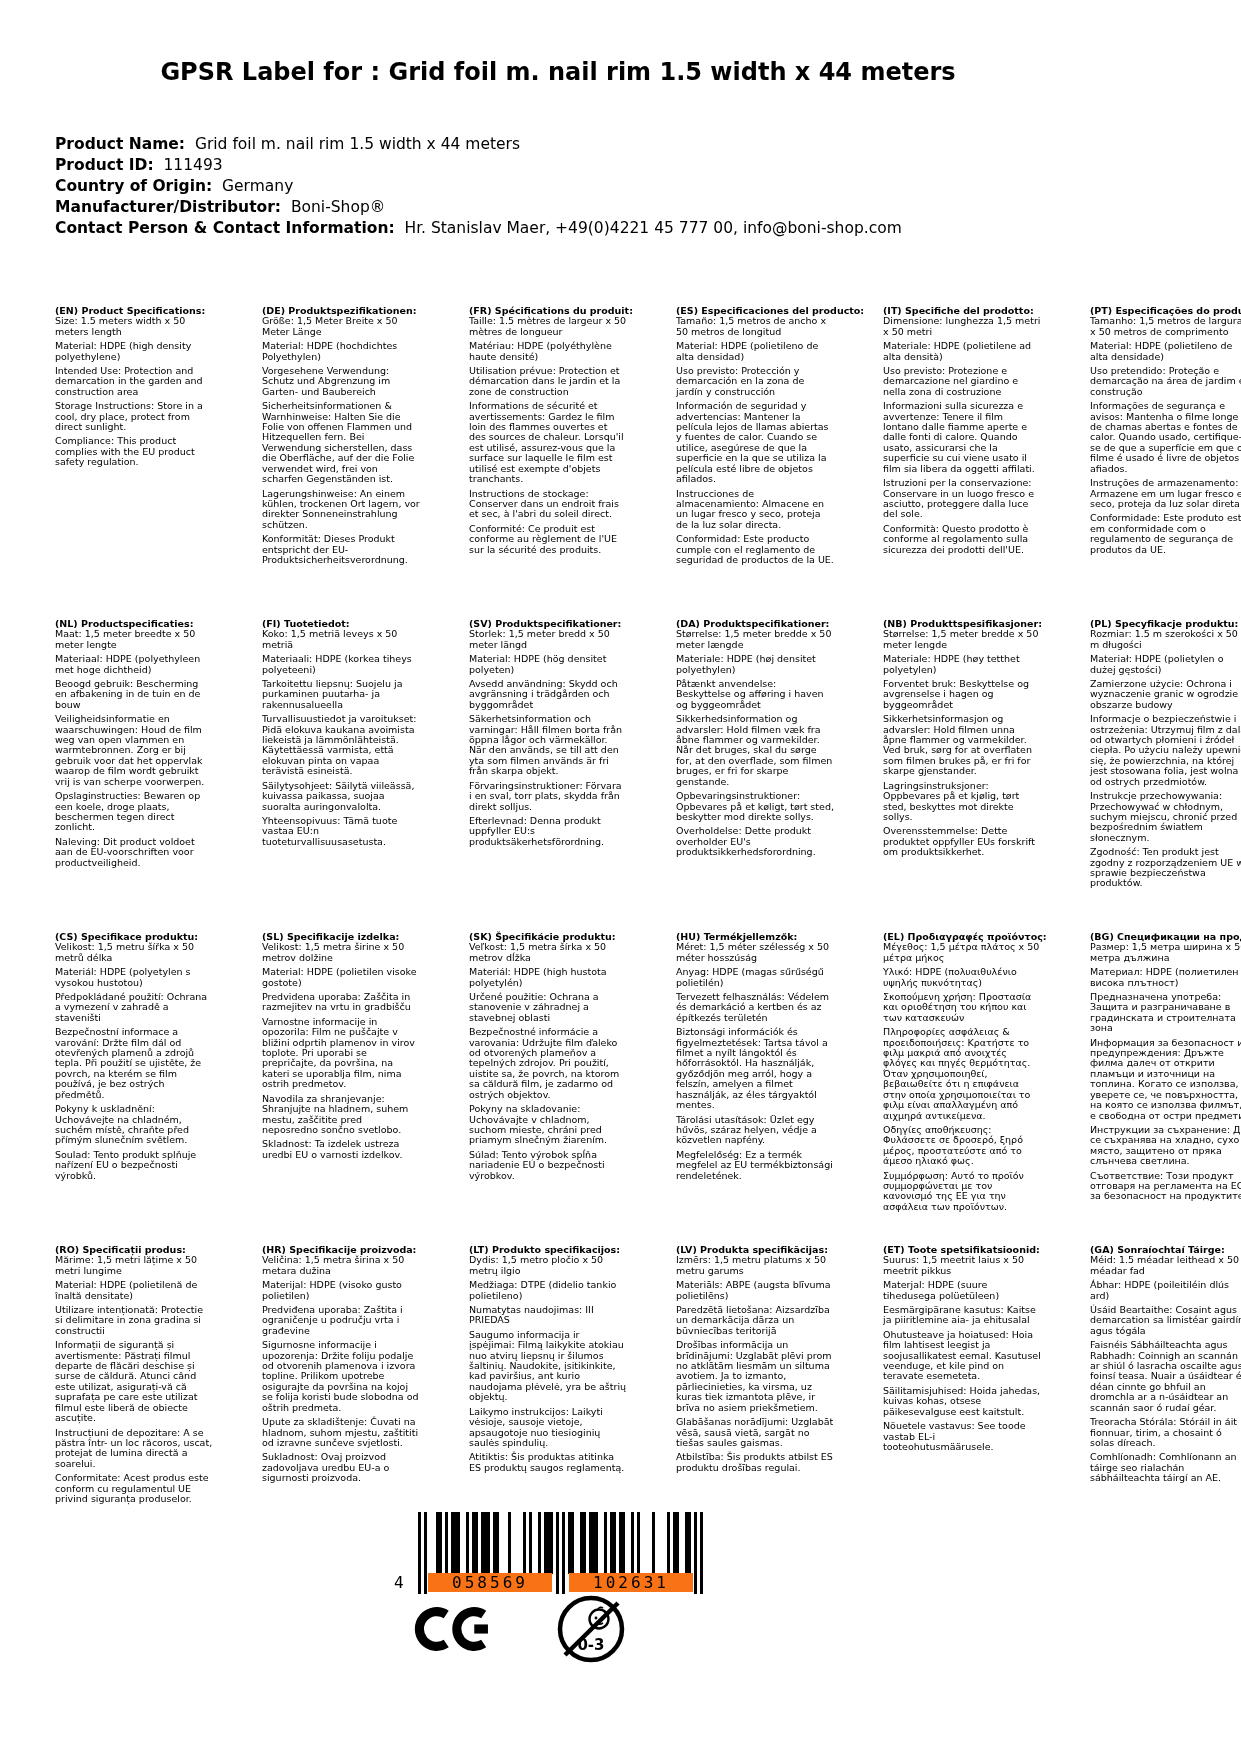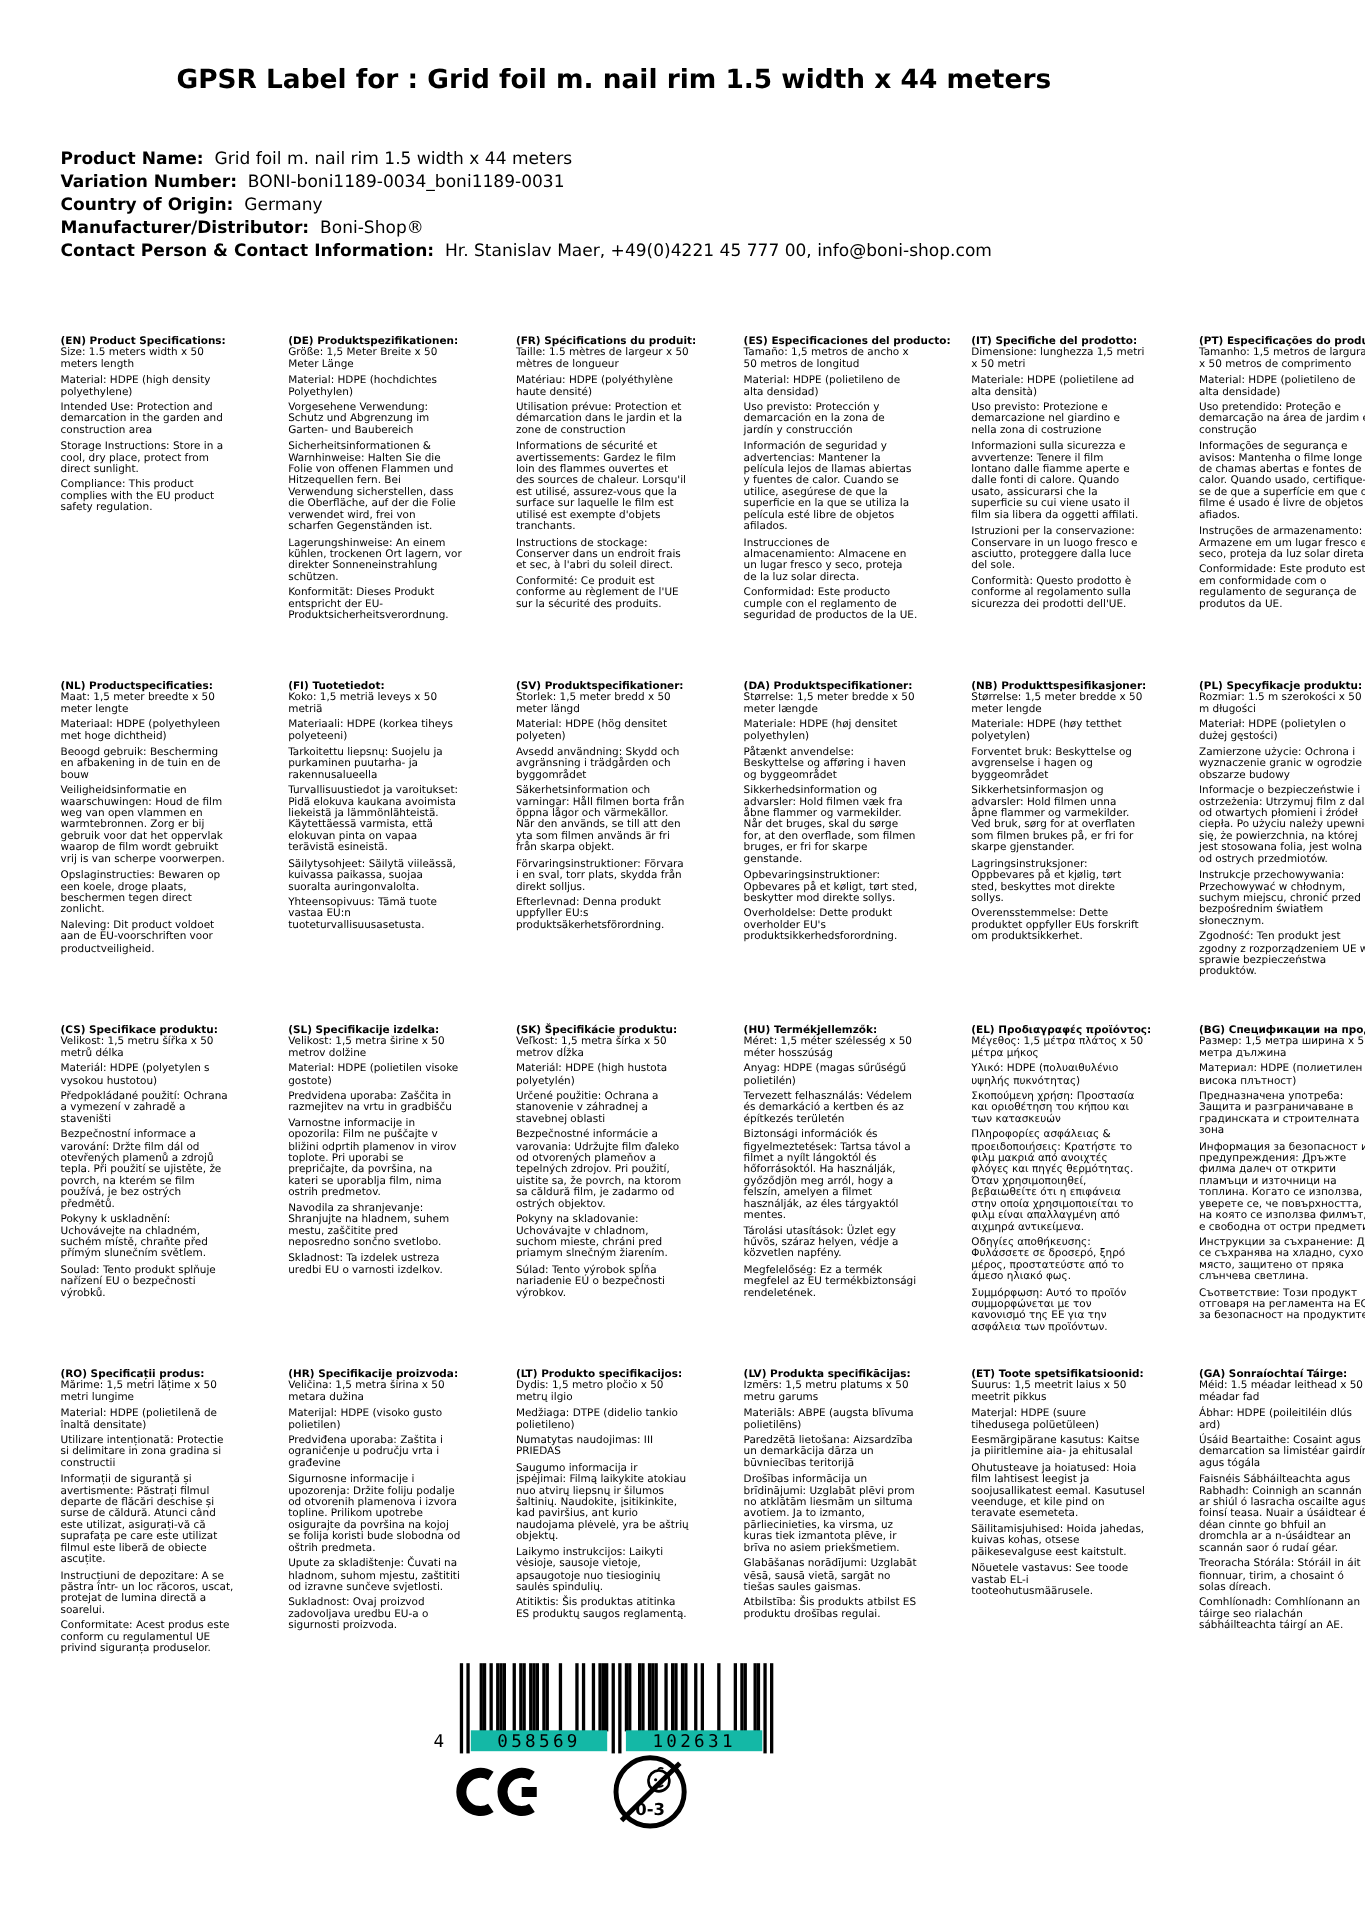--- a/index.html
+++ b/index.html
@@ -20,21 +20,21 @@
   }
   .cell{font-size:9.5px;line-height:10.4px;overflow:visible;}
   .cell-heading{font-weight:bold;white-space:nowrap;margin:0;}
   .cell p{margin:0 0 4px 0;}
   .barcode{position:absolute;left:418px;top:1512px;width:285px;height:84px;}
   #barcode-bars{position:absolute;left:0;top:0;display:flex;}
   .bar{width:3px;height:62px;}
   .bar.guard{height:82px;}
   .bar.on{background:#000;}
   .bc-digit{
-    position:absolute;top:61px;font-size:16px;background:#14b8a6;
+    position:absolute;top:61px;font-size:16px;background:#f97316;
     font-family:"DejaVu Sans Mono","Liberation Mono",monospace;
   }
   .bc-first{left:-24px;background:transparent;}
   .bc-left{left:10px;width:124px;text-align:center;letter-spacing:3px;}
   .bc-right{left:151px;width:124px;text-align:center;letter-spacing:3px;}
   .ce-mark{position:absolute;left:414px;top:1606px;width:84px;height:48px;}
   .age-warning{position:absolute;left:554px;top:1592px;width:74px;height:80px;}
   .age-label{
     position:absolute;left:0;top:44px;width:74px;text-align:center;
     font-size:15px;font-weight:bold;
@@ -42,21 +42,21 @@
 </style>
 </head>
 <body>
 
 <div>
 
   <h1 class="title">GPSR Label for : Grid foil m. nail rim 1.5 width x 44 meters</h1>
 
   <div class="product-info" id="product-info">
       <div><span class="pi-label">Product Name:</span><span>&nbsp; Grid foil m. nail rim 1.5 width x 44 meters</span></div>
-      <div><span class="pi-label">Variation Number:</span><span>&nbsp; BONI-boni1189-0034_boni1189-0031</span></div>
+      <div><span class="pi-label">Product ID:</span><span>&nbsp; 111493</span></div>
       <div><span class="pi-label">Country of Origin:</span><span>&nbsp; Germany</span></div>
       <div><span class="pi-label">Manufacturer/Distributor:</span><span>&nbsp; Boni-Shop®</span></div>
       <div><span class="pi-label">Contact Person &amp; Contact Information:</span><span>&nbsp; Hr. Stanislav Maer, +49(0)4221 45 777 00, info@boni-shop.com</span></div>
     </div>
 
   <div id="specs-grid">
       <div class="cell">
         <div class="cell-heading">(EN) Product Specifications:</div>
         <p>Size: 1.5 meters width x 50 meters length</p>
         <p>Material: HDPE (high density polyethylene)</p>

